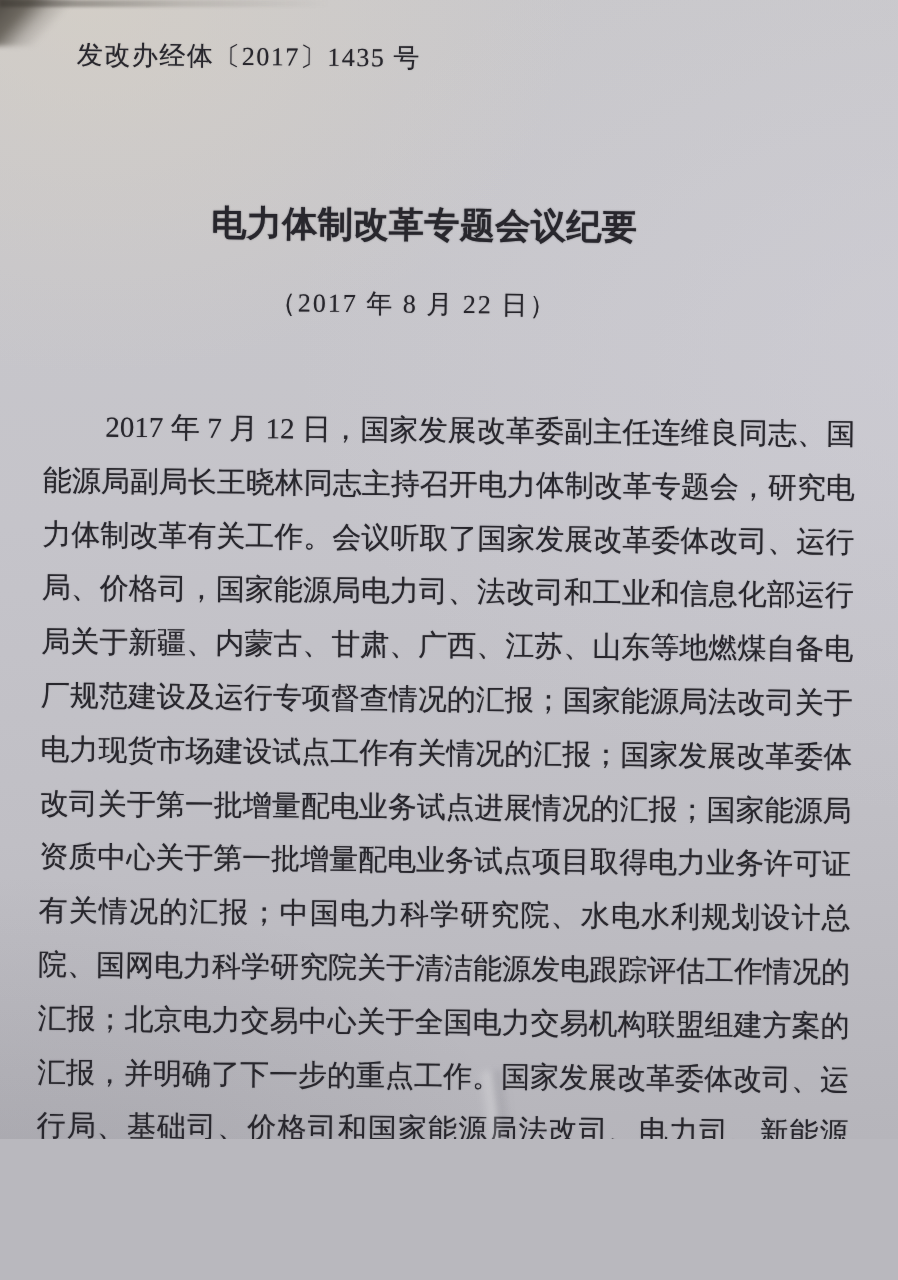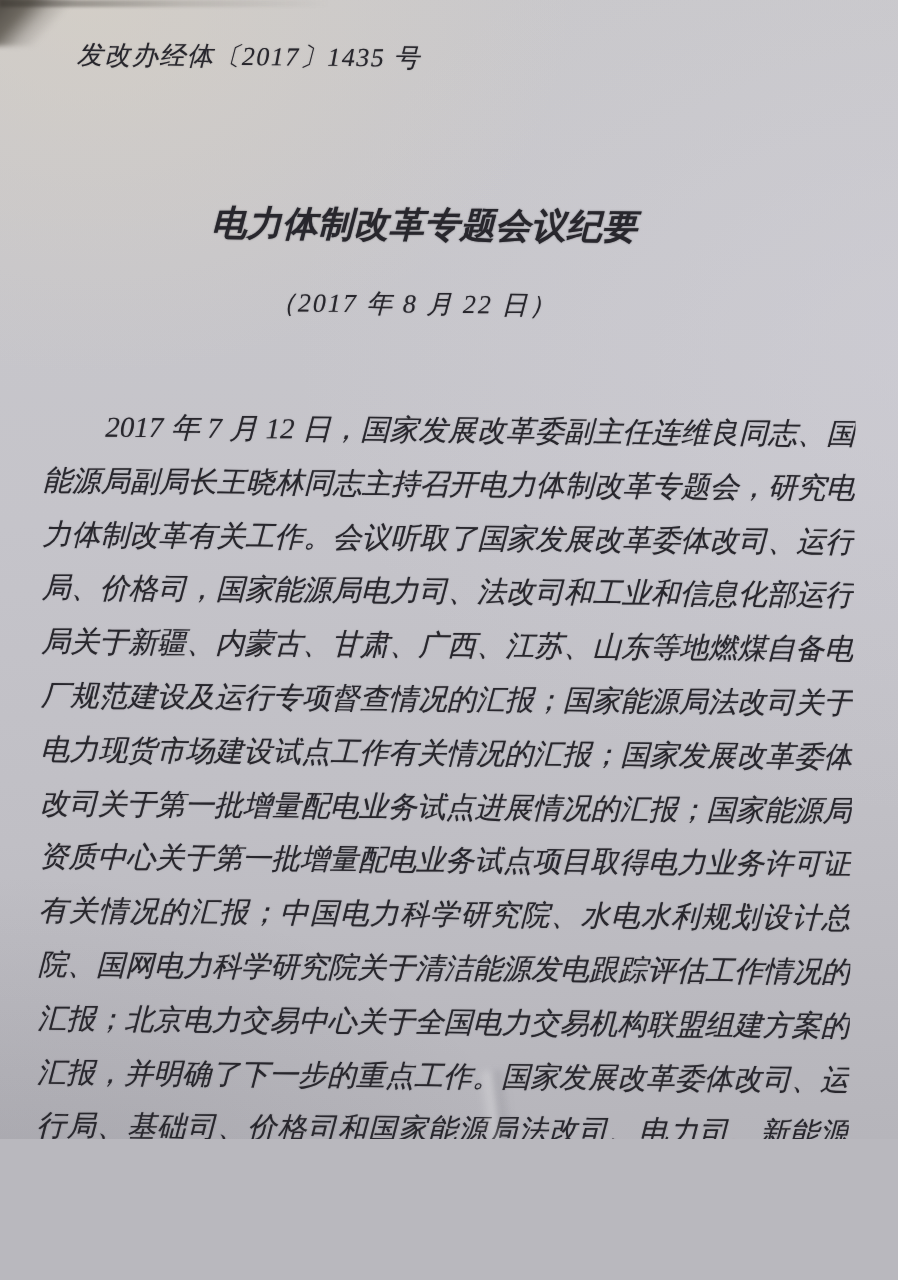--- a/index.html
+++ b/index.html
@@ -14,21 +14,20 @@
   .photo {
     position: relative;
     width: 898px;
     height: 1139px;
     overflow: hidden;
     background:
       radial-gradient(90% 55% at 10% 0%, rgba(219,211,196,0.55), transparent 60%),
       radial-gradient(130% 70% at 110% 30%, rgba(212,211,220,0.45), transparent 60%),
       radial-gradient(120% 70% at 0% 115%, rgba(45,45,55,0.14), transparent 55%),
       linear-gradient(178deg, #c9c8cb 0%, #c5c4ca 45%, #c0bfc5 72%, #b6b5bb 100%);
-    font-style: italic;
   }
   
   .corner-shadow {
     position: absolute;
     top: -6px; left: -8px;
     width: 86px; height: 52px;
     background: linear-gradient(132deg, #45413b 0%, #6d6860 34%, rgba(120,115,108,0.35) 52%, transparent 68%);
     filter: blur(2.5px);
   }
   .top-edge-shadow {

